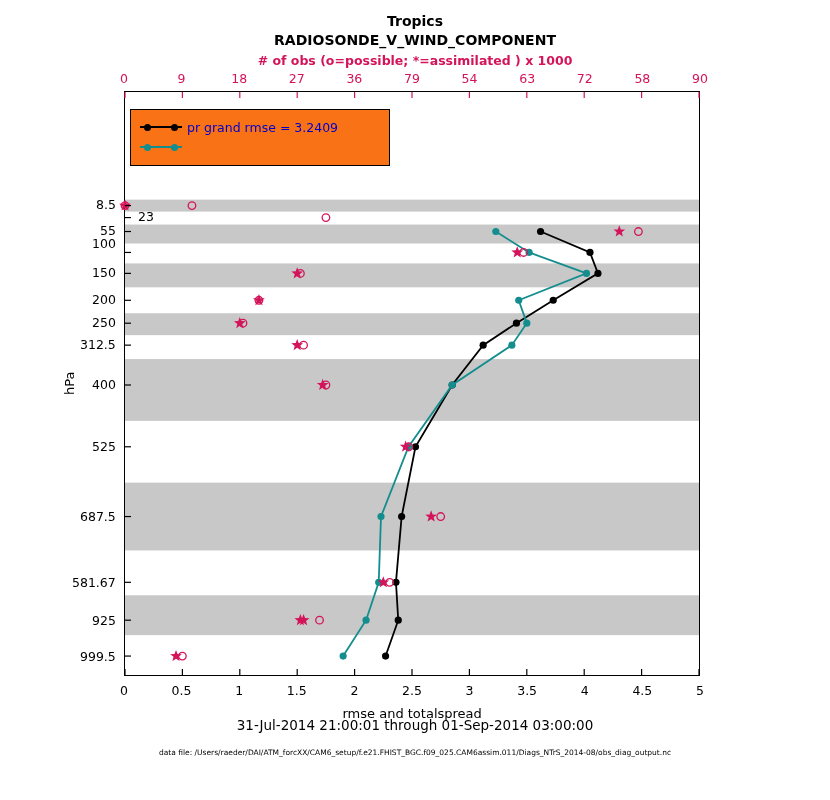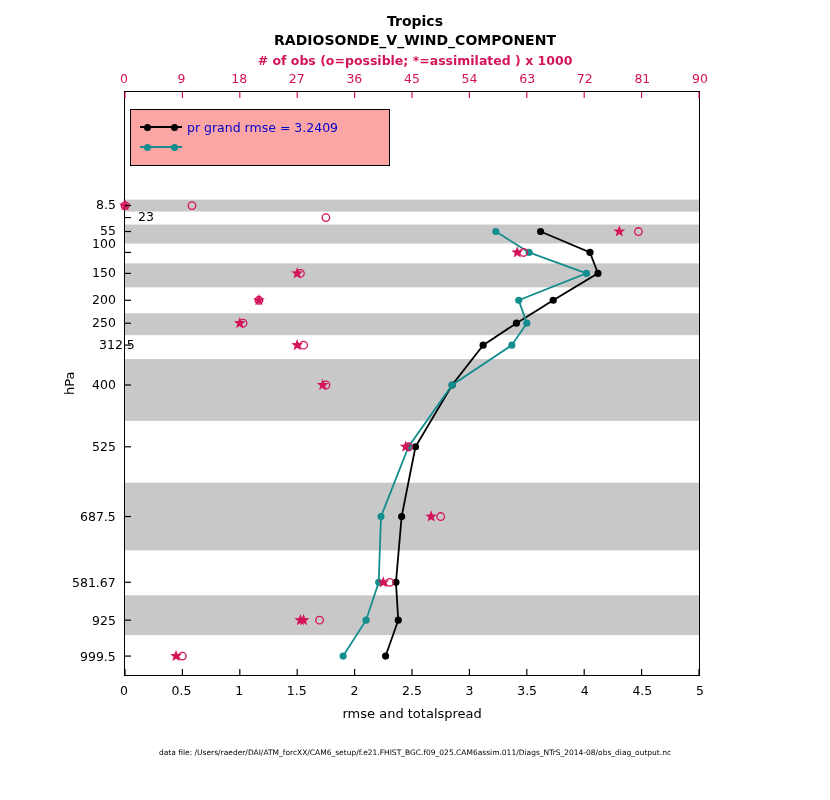--- a/index.html
+++ b/index.html
@@ -88,21 +88,21 @@
     transform: rotate(-90deg);
     transform-origin: 0 0;
     white-space: nowrap;
   }
   .legend {
     position: absolute;
     left: 130px;
     top: 109px;
     width: 260px;
     border: 1.2px solid #000000;
-    background: #fca5a5;
+    background: #f97316;
     padding: 7px 9px 8px 9px;
     box-sizing: border-box;
   }
   .legend-row {
     display: flex;
     align-items: center;
     height: 20px;
   }
   .legend-swatch {
     width: 42px;
@@ -278,51 +278,52 @@
     </div>
     <div class="legend-row">
       <span class="legend-swatch">
         <span class="ln" style="background:#138d8d"></span>
         <span class="dot d1" style="background:#138d8d"></span>
         <span class="dot d2" style="background:#138d8d"></span>
       </span>
     </div>
   </div>
 
+  <div class="footer-date">31-Jul-2014 21:00:01 through 01-Sep-2014 03:00:00</div>
   <div class="footer-file">data file: /Users/raeder/DAI/ATM_forcXX/CAM6_setup/f.e21.FHIST_BGC.f09_025.CAM6assim.011/Diags_NTrS_2014-08/obs_diag_output.nc</div>
 
 <div class="tick-label" style="left: 120px; top: 683px;">0</div>
     <div class="tick-label" style="left: 171.6px; top: 683px;">0.5</div>
     <div class="tick-label" style="left: 235.2px; top: 683px;">1</div>
     <div class="tick-label" style="left: 286.8px; top: 683px;">1.5</div>
     <div class="tick-label" style="left: 350.4px; top: 683px;">2</div>
     <div class="tick-label" style="left: 402px; top: 683px;">2.5</div>
     <div class="tick-label" style="left: 465.6px; top: 683px;">3</div>
     <div class="tick-label" style="left: 517.2px; top: 683px;">3.5</div>
     <div class="tick-label" style="left: 580.8px; top: 683px;">4</div>
     <div class="tick-label" style="left: 632.4px; top: 683px;">4.5</div>
     <div class="tick-label" style="left: 696px; top: 683px;">5</div>
     <div class="tick-label-top" style="left: 120px; top: 71px;">0</div>
     <div class="tick-label-top" style="left: 177.6px; top: 71px;">9</div>
     <div class="tick-label-top" style="left: 231.2px; top: 71px;">18</div>
     <div class="tick-label-top" style="left: 288.8px; top: 71px;">27</div>
     <div class="tick-label-top" style="left: 346.4px; top: 71px;">36</div>
-    <div class="tick-label-top" style="left: 404px; top: 71px;">45</div>
+    <div class="tick-label-top" style="left: 404px; top: 71px;">79</div>
     <div class="tick-label-top" style="left: 461.6px; top: 71px;">54</div>
     <div class="tick-label-top" style="left: 519.2px; top: 71px;">63</div>
     <div class="tick-label-top" style="left: 576.8px; top: 71px;">72</div>
-    <div class="tick-label-top" style="left: 634.4px; top: 71px;">81</div>
+    <div class="tick-label-top" style="left: 634.4px; top: 71px;">58</div>
     <div class="tick-label-top" style="left: 692px; top: 71px;">90</div>
     <div class="tick-label" style="left: 96px; top: 197px;">8.5</div>
     <div class="tick-label" style="left: 100px; top: 209px; margin-left: 38px;">23</div>
     <div class="tick-label" style="left: 100px; top: 223px;">55</div>
     <div class="tick-label" style="left: 92px; top: 236px; text-align: right;">100</div>
     <div class="tick-label" style="left: 92px; top: 265px;">150</div>
     <div class="tick-label" style="left: 92px; top: 292px;">200</div>
     <div class="tick-label" style="left: 92px; top: 315px;">250</div>
-    <div class="tick-label" style="left: 80px; top: 337px; margin-left: 19px;">312.5</div>
+    <div class="tick-label" style="left: 80px; top: 337px;">312.5</div>
     <div class="tick-label" style="left: 92px; top: 377px;">400</div>
     <div class="tick-label" style="left: 92px; top: 439px;">525</div>
     <div class="tick-label" style="left: 80px; top: 509px;">687.5</div>
     <div class="tick-label" style="left: 72px; top: 575px;">581.67</div>
     <div class="tick-label" style="left: 92px; top: 613px;">925</div>
     <div class="tick-label" style="left: 80px; top: 649px;">999.5</div>
   </div>
 
 </body></html>

